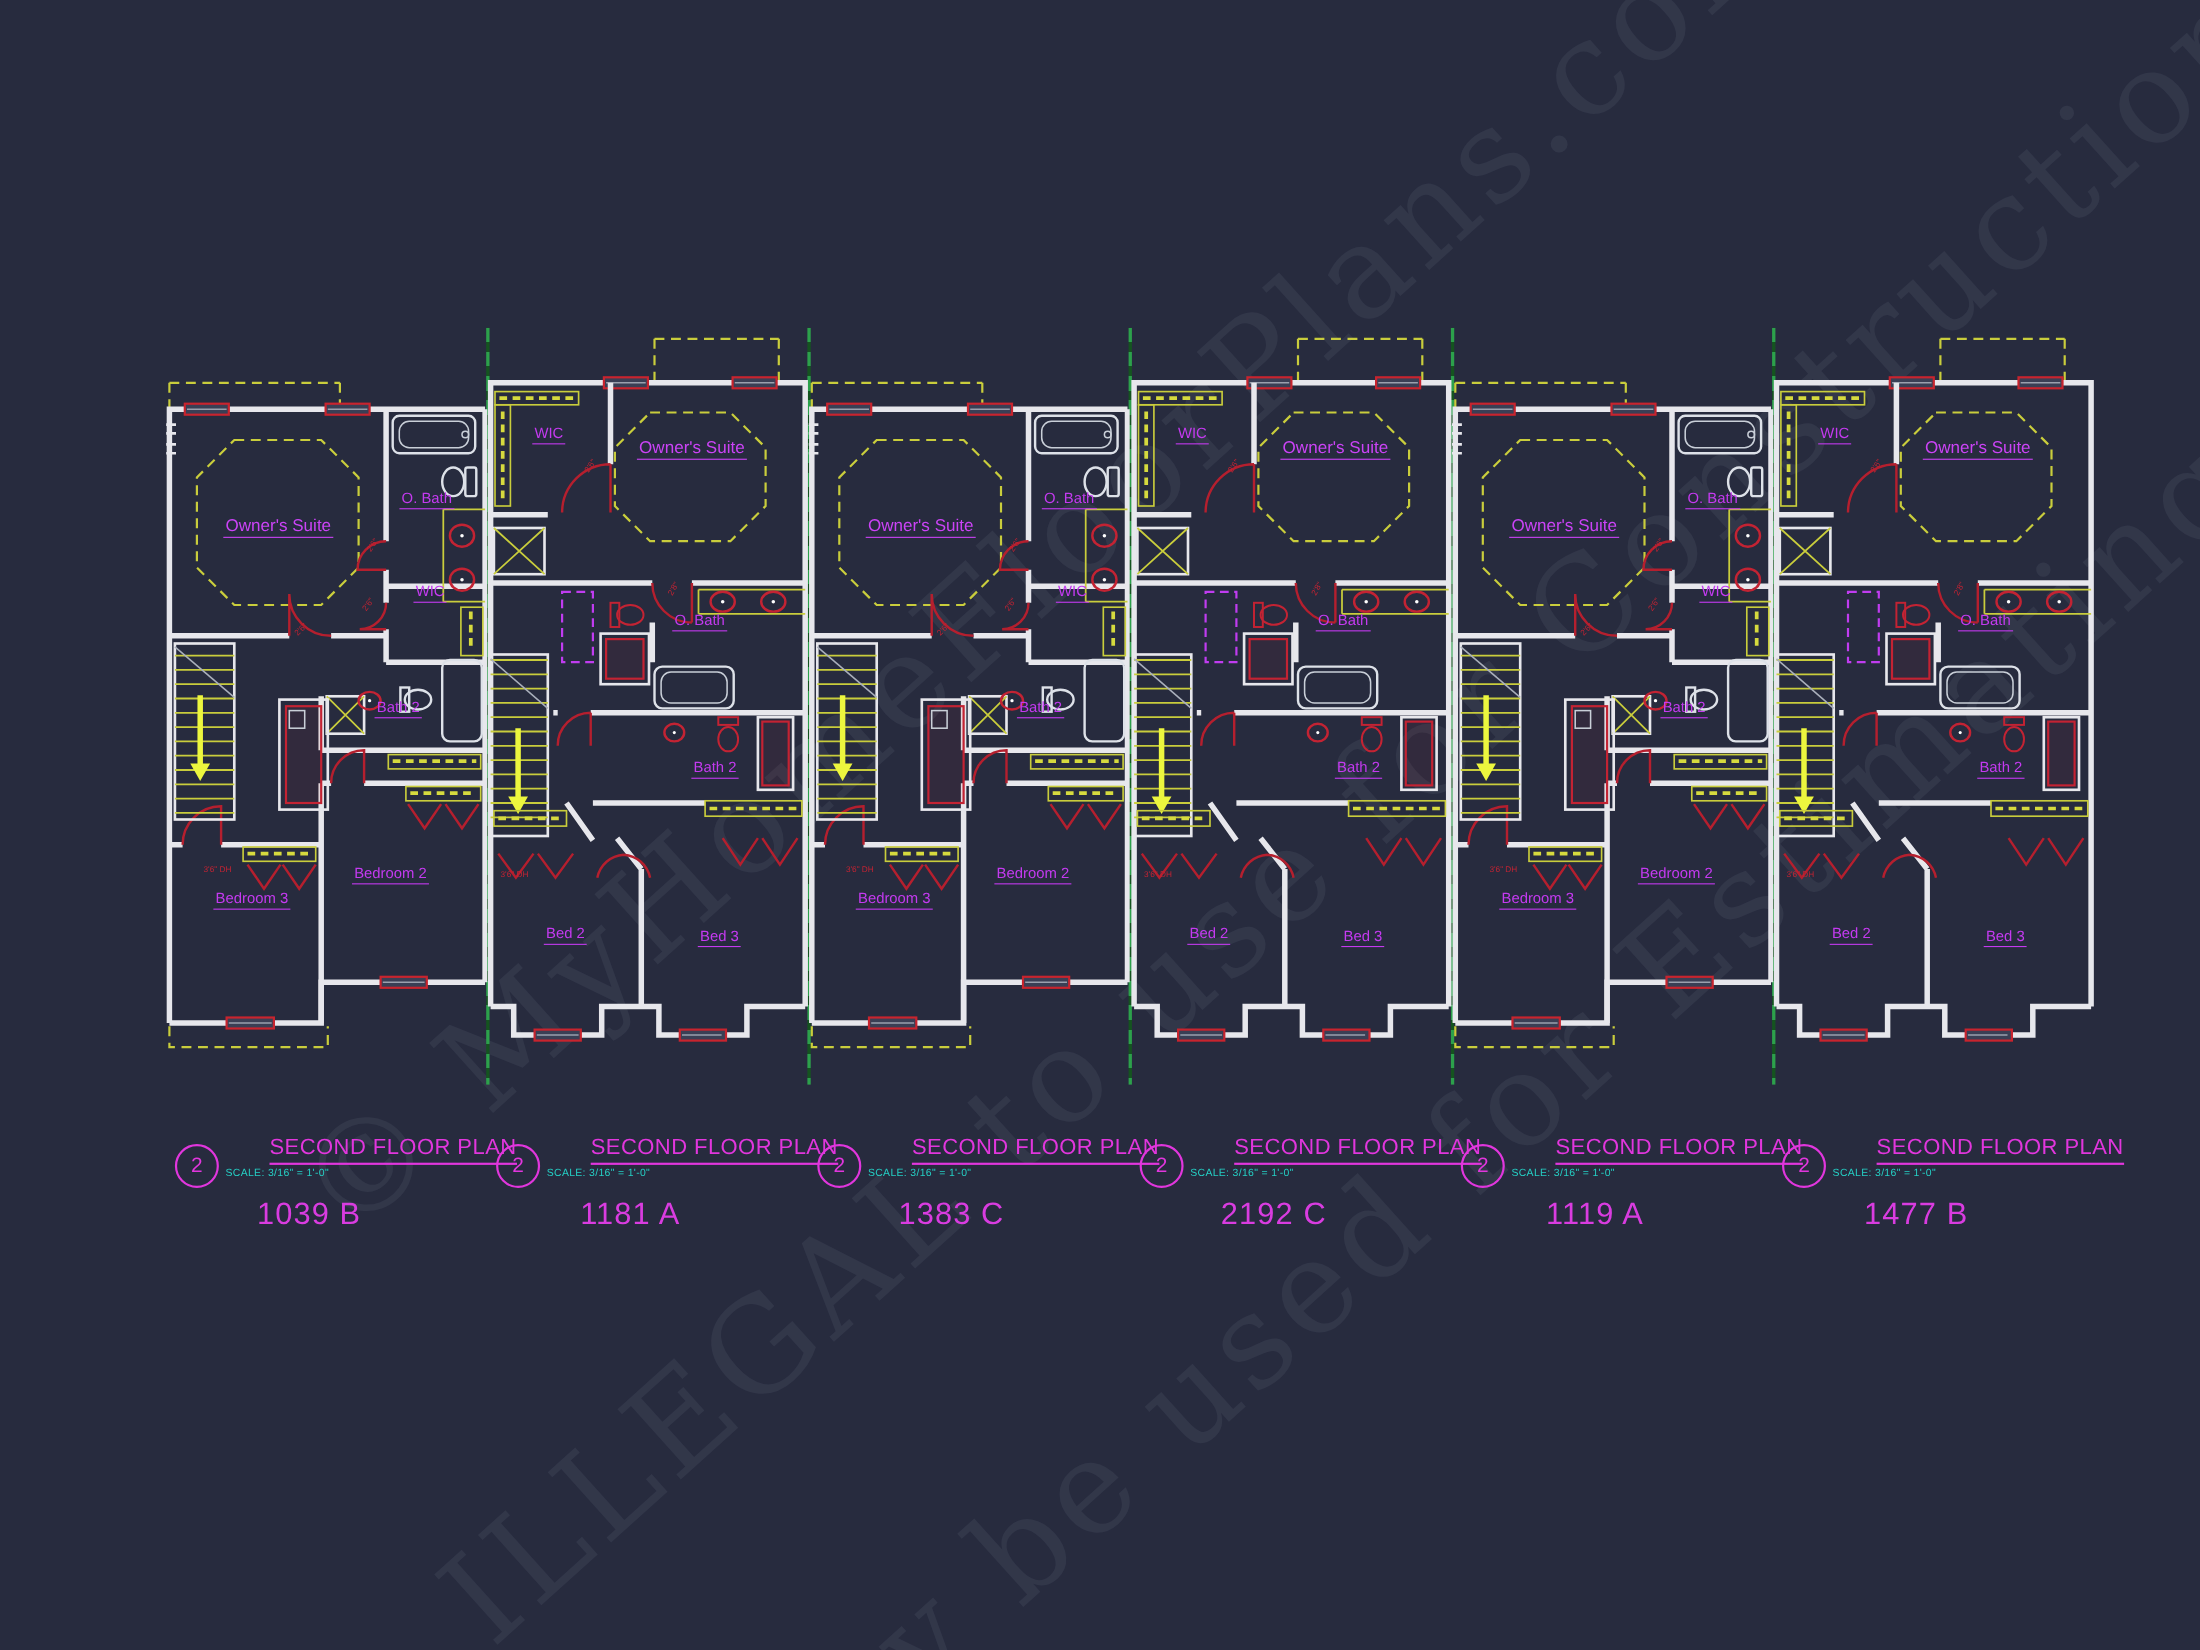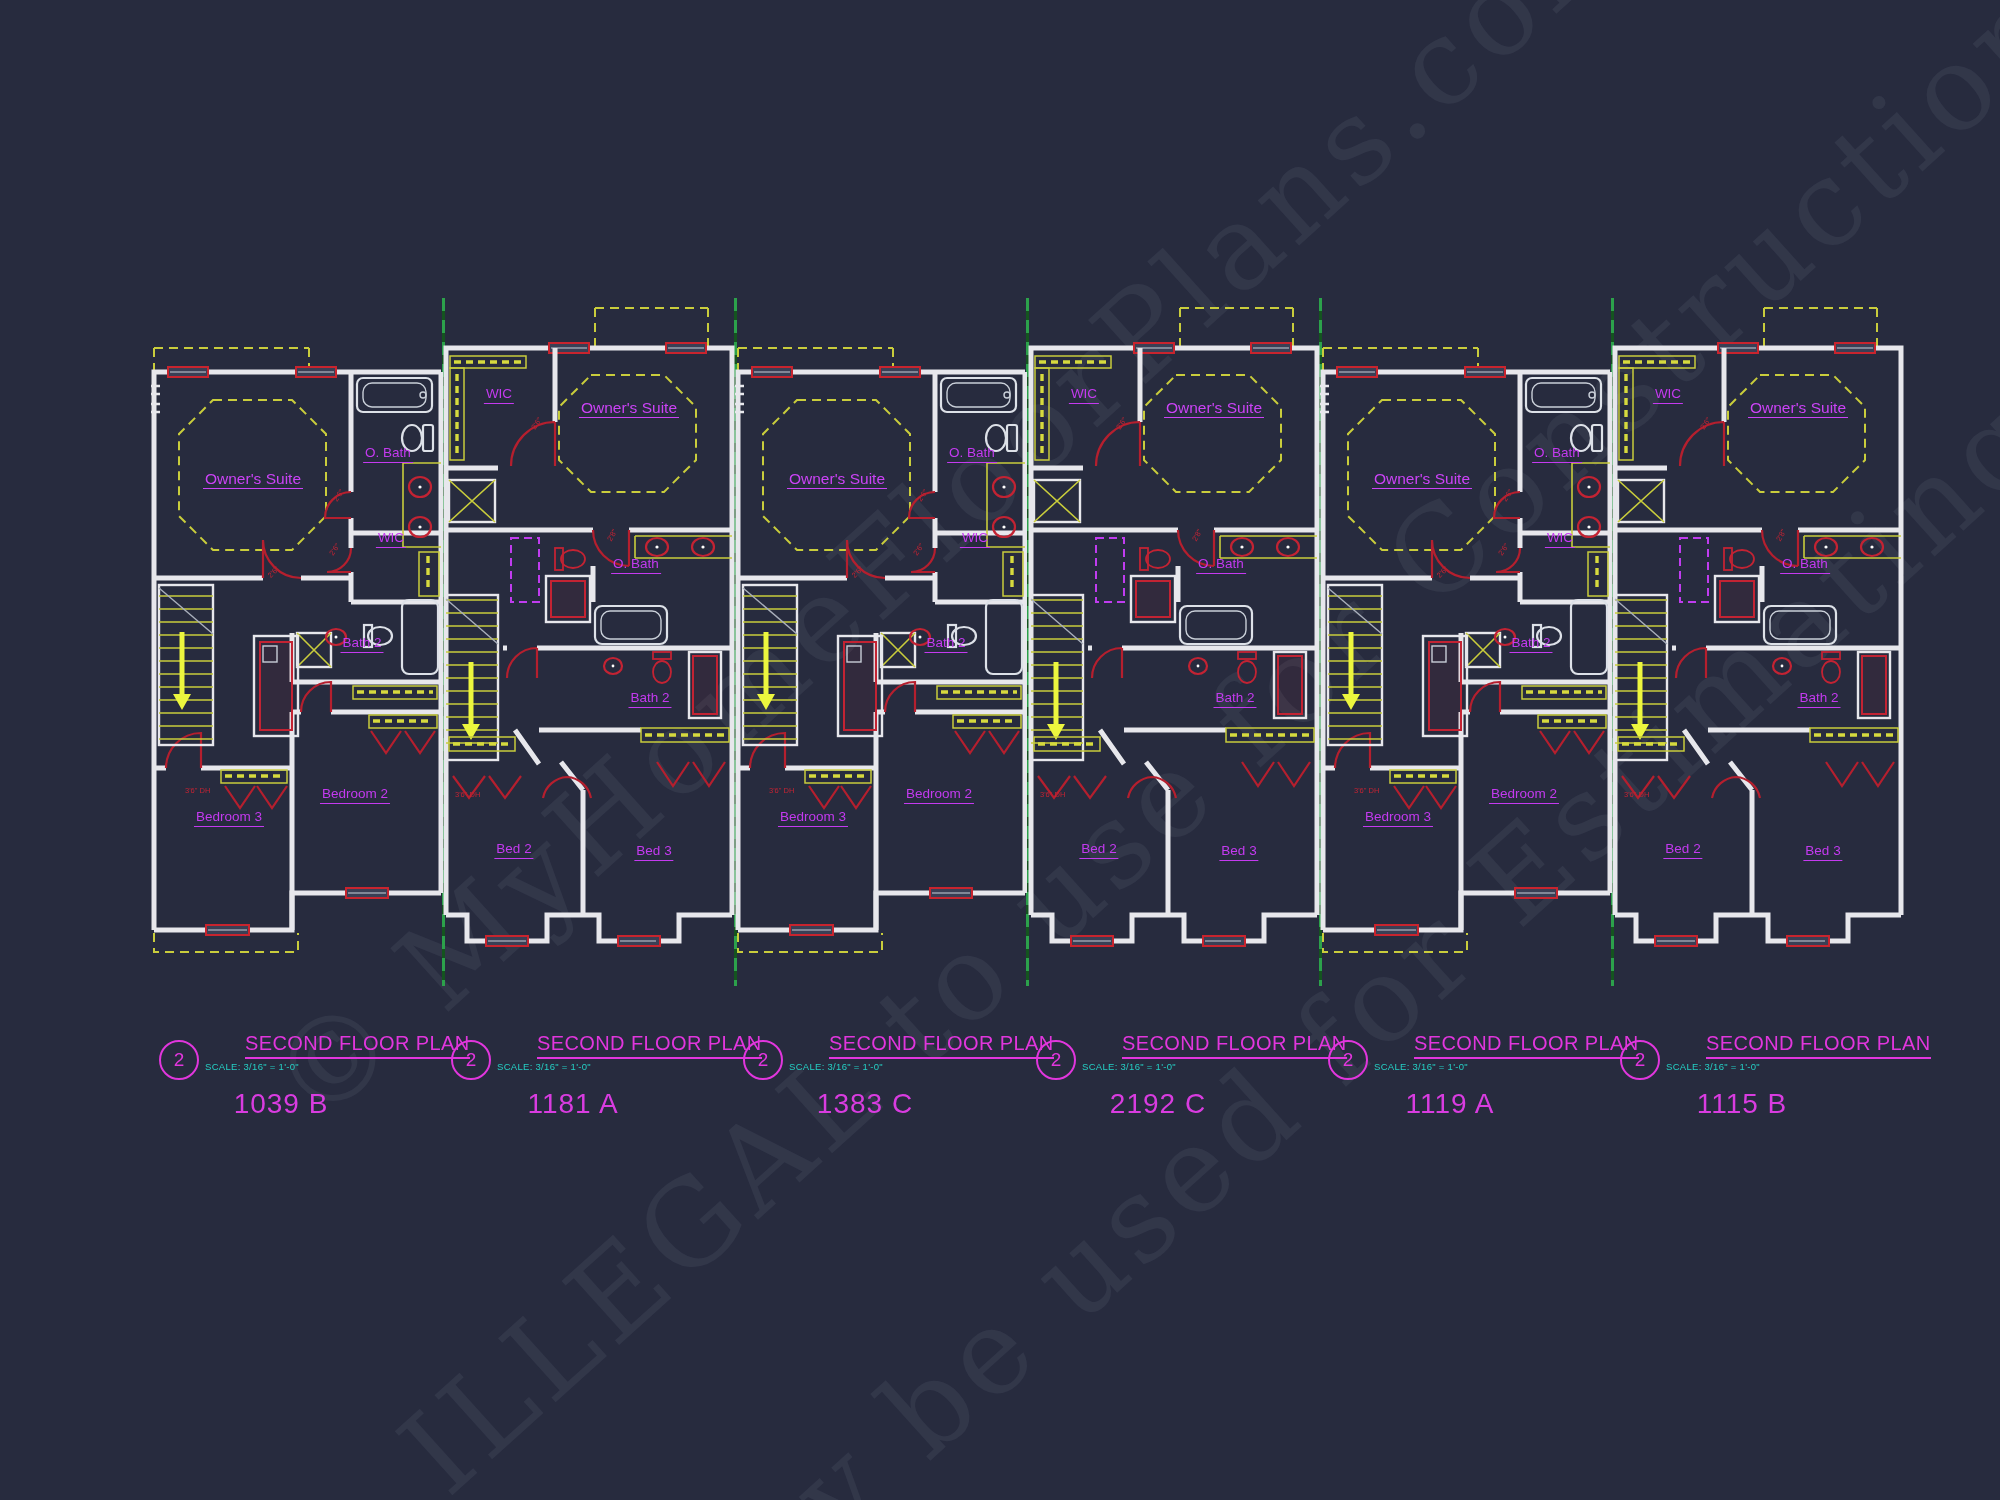--- a/index.html
+++ b/index.html
@@ -376,16 +376,16 @@
     <div class="tb-number">1119 A</div>
   </div>
   <div class="title-block" style="left:1612px">
     <div class="tb-circle">
         <span>2</span>
       </div>
     <div class="tb-main">
         <div class="tb-title">SECOND FLOOR PLAN</div>
       <div class="tb-scale">SCALE: 3/16" = 1'-0"</div>
       </div>
-    <div class="tb-number">1115 B</div>
+    <div class="tb-number">1477 B</div>
   </div>
 
 </div>
 
 </body></html>

